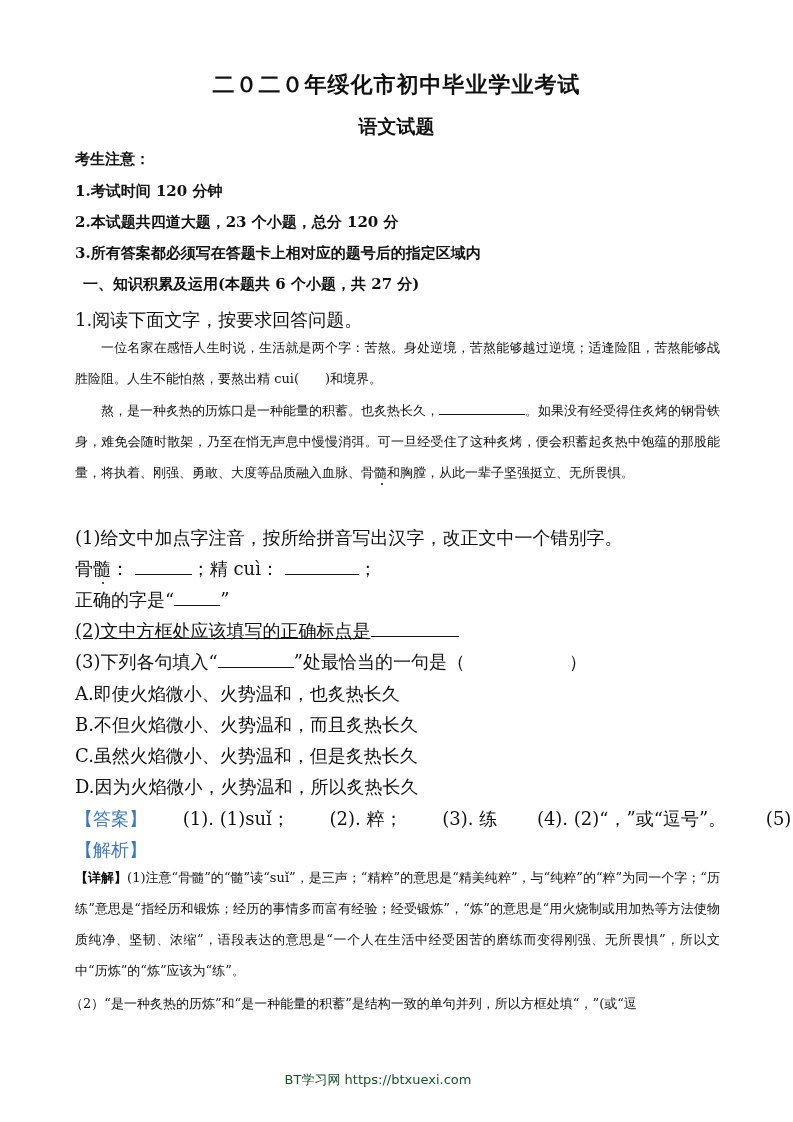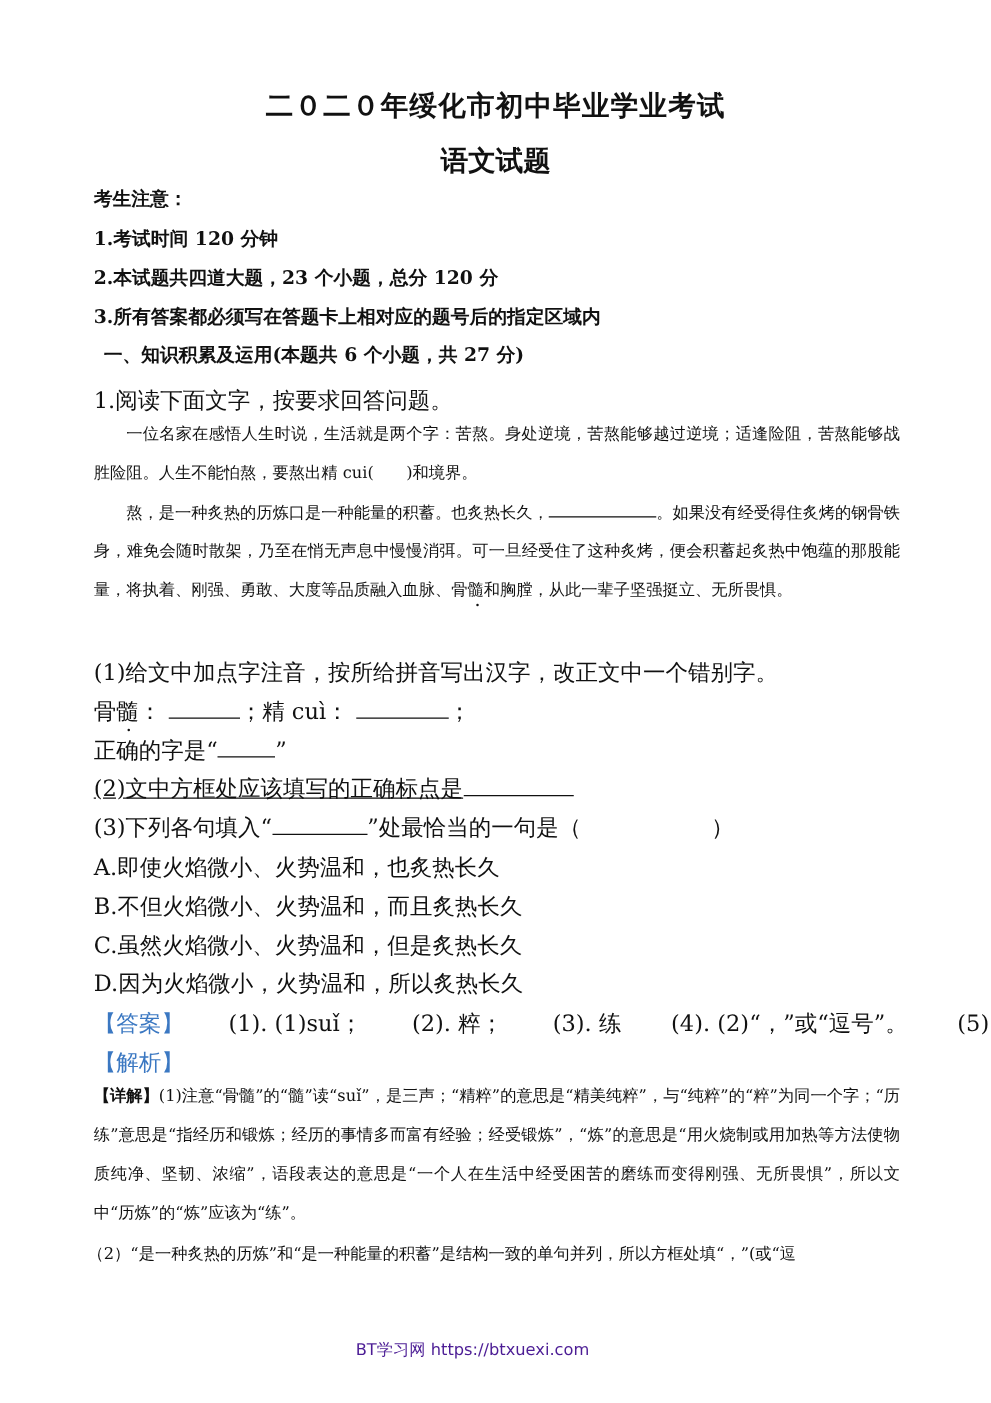--- a/index.html
+++ b/index.html
@@ -1,33 +1,33 @@
 <!DOCTYPE html>
 <html><head>
 <meta charset="utf-8">
 <style>
   html, body { margin: 0; padding: 0; background: #ffffff; }
   body { width: 793px; height: 1122px; position: relative; overflow: hidden;
          font-family: "DejaVu Serif", "Liberation Serif", serif; color: #111; }
   .page { position: absolute; left: 0; top: 0; width: 793px; height: 1122px; }
   .title { position: absolute; left: 0; width: 793px; text-align: center; font-weight: bold; }
   .t1 { top: 70px; font-size: 22px; letter-spacing: 1px; }
-  .t2 { top: 114px; font-size: 22px; font-family: Liberation Serif, serif; }
+  .t2 { top: 114px; font-size: 19px; font-family: Liberation Serif, serif; }
   .line { position: absolute; left: 75px; white-space: nowrap; }
   .bold { font-weight: bold; font-size: 15px; }
   .norm { font-size: 18px; }
   .para { position: absolute; left: 75px; width: 645px; font-size: 13px; line-height: 31px; text-align: justify; }
   .indent { text-indent: 26px; }
   .blank { display: inline-block; border-bottom: 1px solid #111; height: 13px; vertical-align: baseline; }
   .dot { position: relative; }
   .dot::after { content: ""; position: absolute; left: 50%; bottom: -5px; width: 2px; height: 2px; background: #111; border-radius: 1px; }
   .tag { color: #3b78c2; }
   .ans-item { display: inline-block; margin-right: 34px; }
   .footer { position: absolute; top: 1071px; left: 0; width: 756px; text-align: center;
-            font-family: "DejaVu Sans", sans-serif; font-size: 13px; color: #4c1d95; }
+            font-family: "DejaVu Sans", sans-serif; font-size: 13px; color: #14532d; }
 </style>
 </head>
 <body>
 
 <div class="page">
 
   <div class="title t1">二０二０年绥化市初中毕业学业考试</div>
   <div class="title t2">语文试题</div>
 
   <div class="line bold" style="top:150px;">考生注意：</div>

